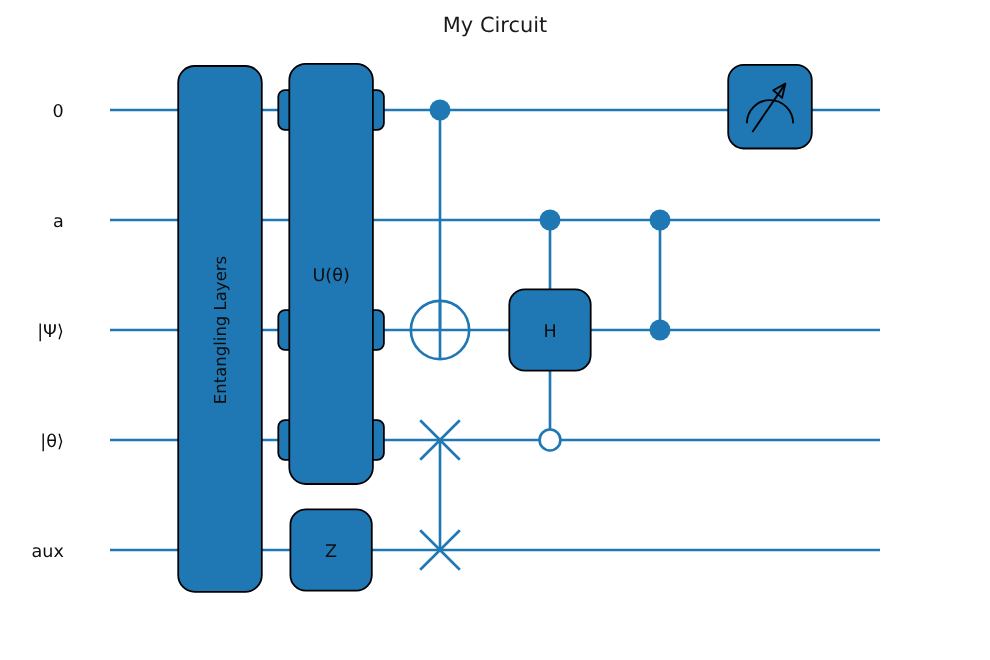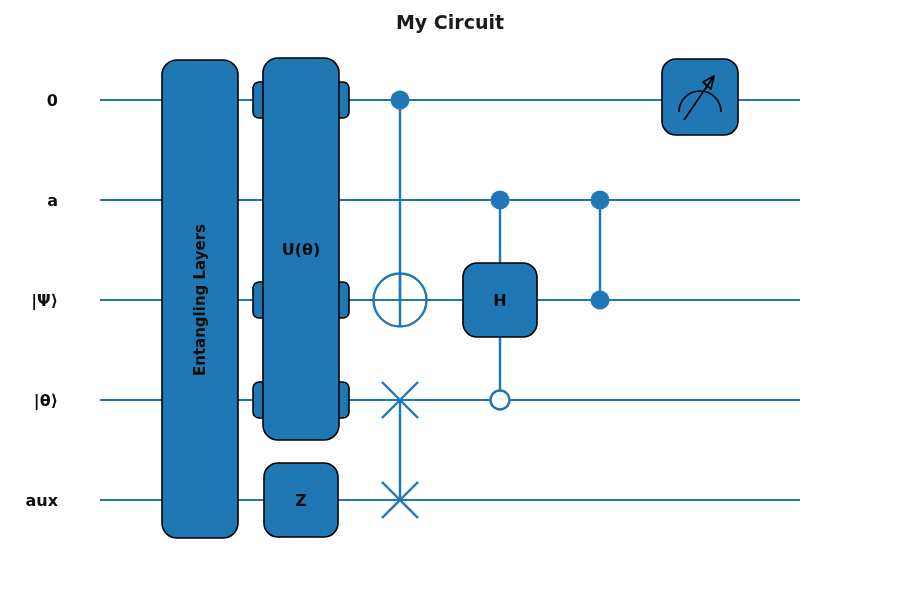--- a/index.html
+++ b/index.html
@@ -11,21 +11,20 @@
     width: 900px;
     height: 600px;
     font-family: "DejaVu Sans", sans-serif;
     overflow: hidden;
   }
   #circuit-root {
     position: relative;
     width: 772px;
     height: 600px;
     background: #3b82f6;
-    font-weight: bold;
   }
   #circuit-svg {
     display: block;
     width: 900px;
     height: 600px;
   }
   .title-text {
     font-family: "DejaVu Sans", sans-serif;
     font-size: 19px;
     fill: #1a1a1a;

